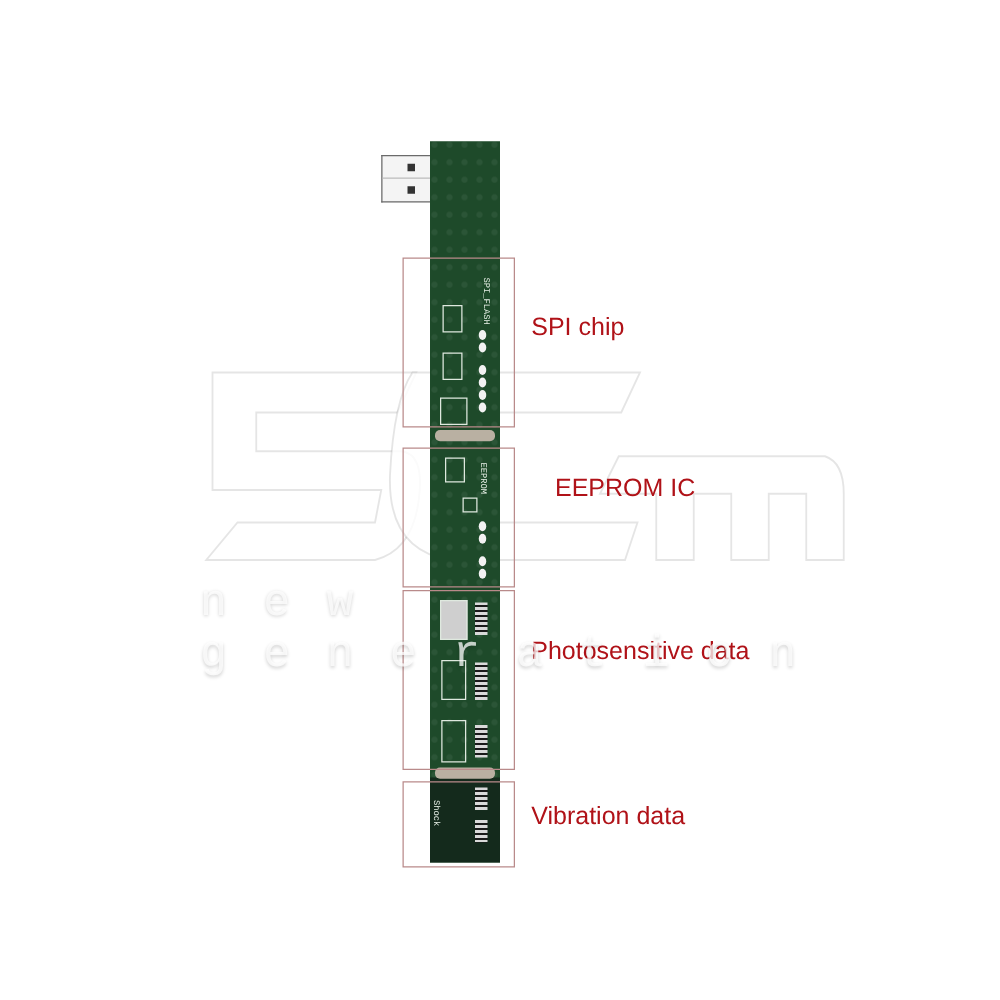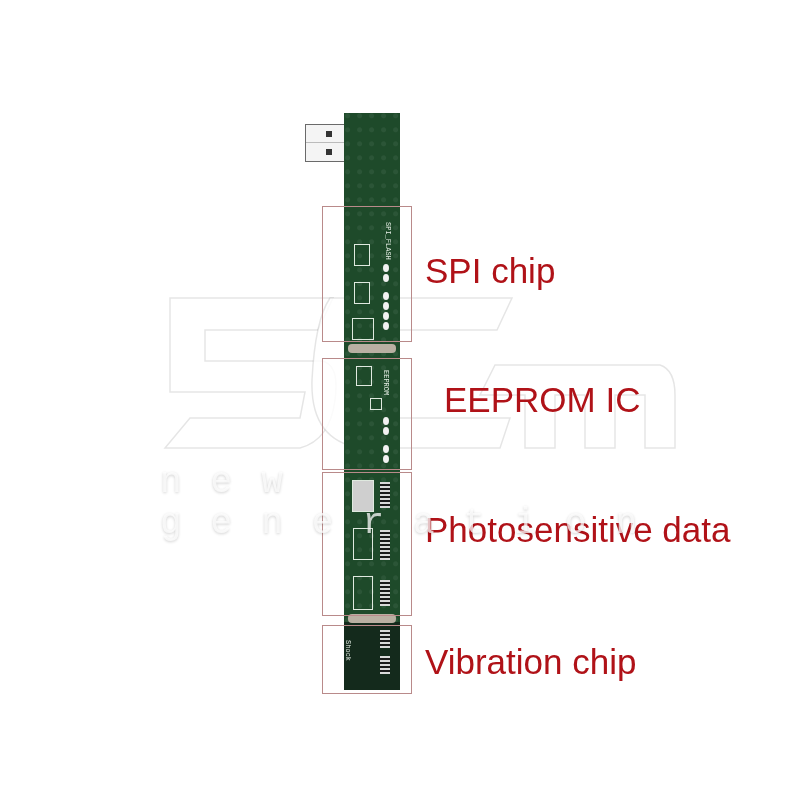--- a/index.html
+++ b/index.html
@@ -15,21 +15,21 @@
   .pcb-bottom { position:absolute; left:344px; top:622px; width:56px; height:68px; background:#142a1c; }
   .slot { position:absolute; left:348px; width:48px; height:9px; background:#b9b0a2; border-radius:4px; }
 
   .silk { position:absolute; color:#e6efe6; font-family:"Liberation Mono", monospace; font-size:7px; transform:rotate(90deg); transform-origin:left top; white-space:nowrap; }
   .pad { position:absolute; width:6px; height:8px; background:#f2f2f2; border-radius:50%; }
   .chip { position:absolute; border:1px solid #dfe9df; }
   .conn { position:absolute; width:10px; background:repeating-linear-gradient(#d9d9d9 0 2px, #1a1a1a 2px 4px); }
 
   .box { position:absolute; border:1px solid #b98a8a; box-sizing:border-box; }
 
-  .label { position:absolute; color:#b01218; font-size:35px; white-space:nowrap; }
+  .label { position:absolute; color:#b01218; font-size:20px; white-space:nowrap; }
 
   .wm { position:absolute; pointer-events:none; }
   .wm-text { position:absolute; left:160px; top:462px; color:rgba(255,255,255,0.75); font-size:36px; letter-spacing:29px; text-shadow:0 1px 3px rgba(0,0,0,0.18);font-family:Liberation Mono, monospace; }
 </style>
 </head>
 <body>
 
 <svg class="wm" width="800" height="800" style="left:0;top:0;">
   <g fill="rgba(255,255,255,0.82)" stroke="rgba(0,0,0,0.10)" stroke-width="1.5">
     <path d="M170 298 L333 298 L318 330 L205 330 L205 361 L320 361 Q340 362 335 400 Q330 440 300 448 L165 448 L190 418 L300 418 L305 392 L170 392 Z"></path>
@@ -81,15 +81,15 @@
 <div class="conn" style="left:380px;top:656px;height:18px;"></div>
 
 <div class="box" style="left:322px;top:206px;width:90px;height:136px;"></div>
 <div class="box" style="left:322px;top:358px;width:90px;height:112px;"></div>
 <div class="box" style="left:322px;top:472px;width:90px;height:144px;"></div>
 <div class="box" style="left:322px;top:625px;width:90px;height:69px;"></div>
 
 <div class="label" style="left:425px;top:251px;">SPI chip</div>
 <div class="label" style="left:444px;top:380px;">EEPROM IC</div>
 <div class="label" style="left:425px;top:510px;">Photosensitive data</div>
-<div class="label" style="left:425px;top:642px;">Vibration chip</div>
+<div class="label" style="left:425px;top:642px;">Vibration data</div>
 
 <div class="wm-text">new generation</div>
 
 </body></html>

